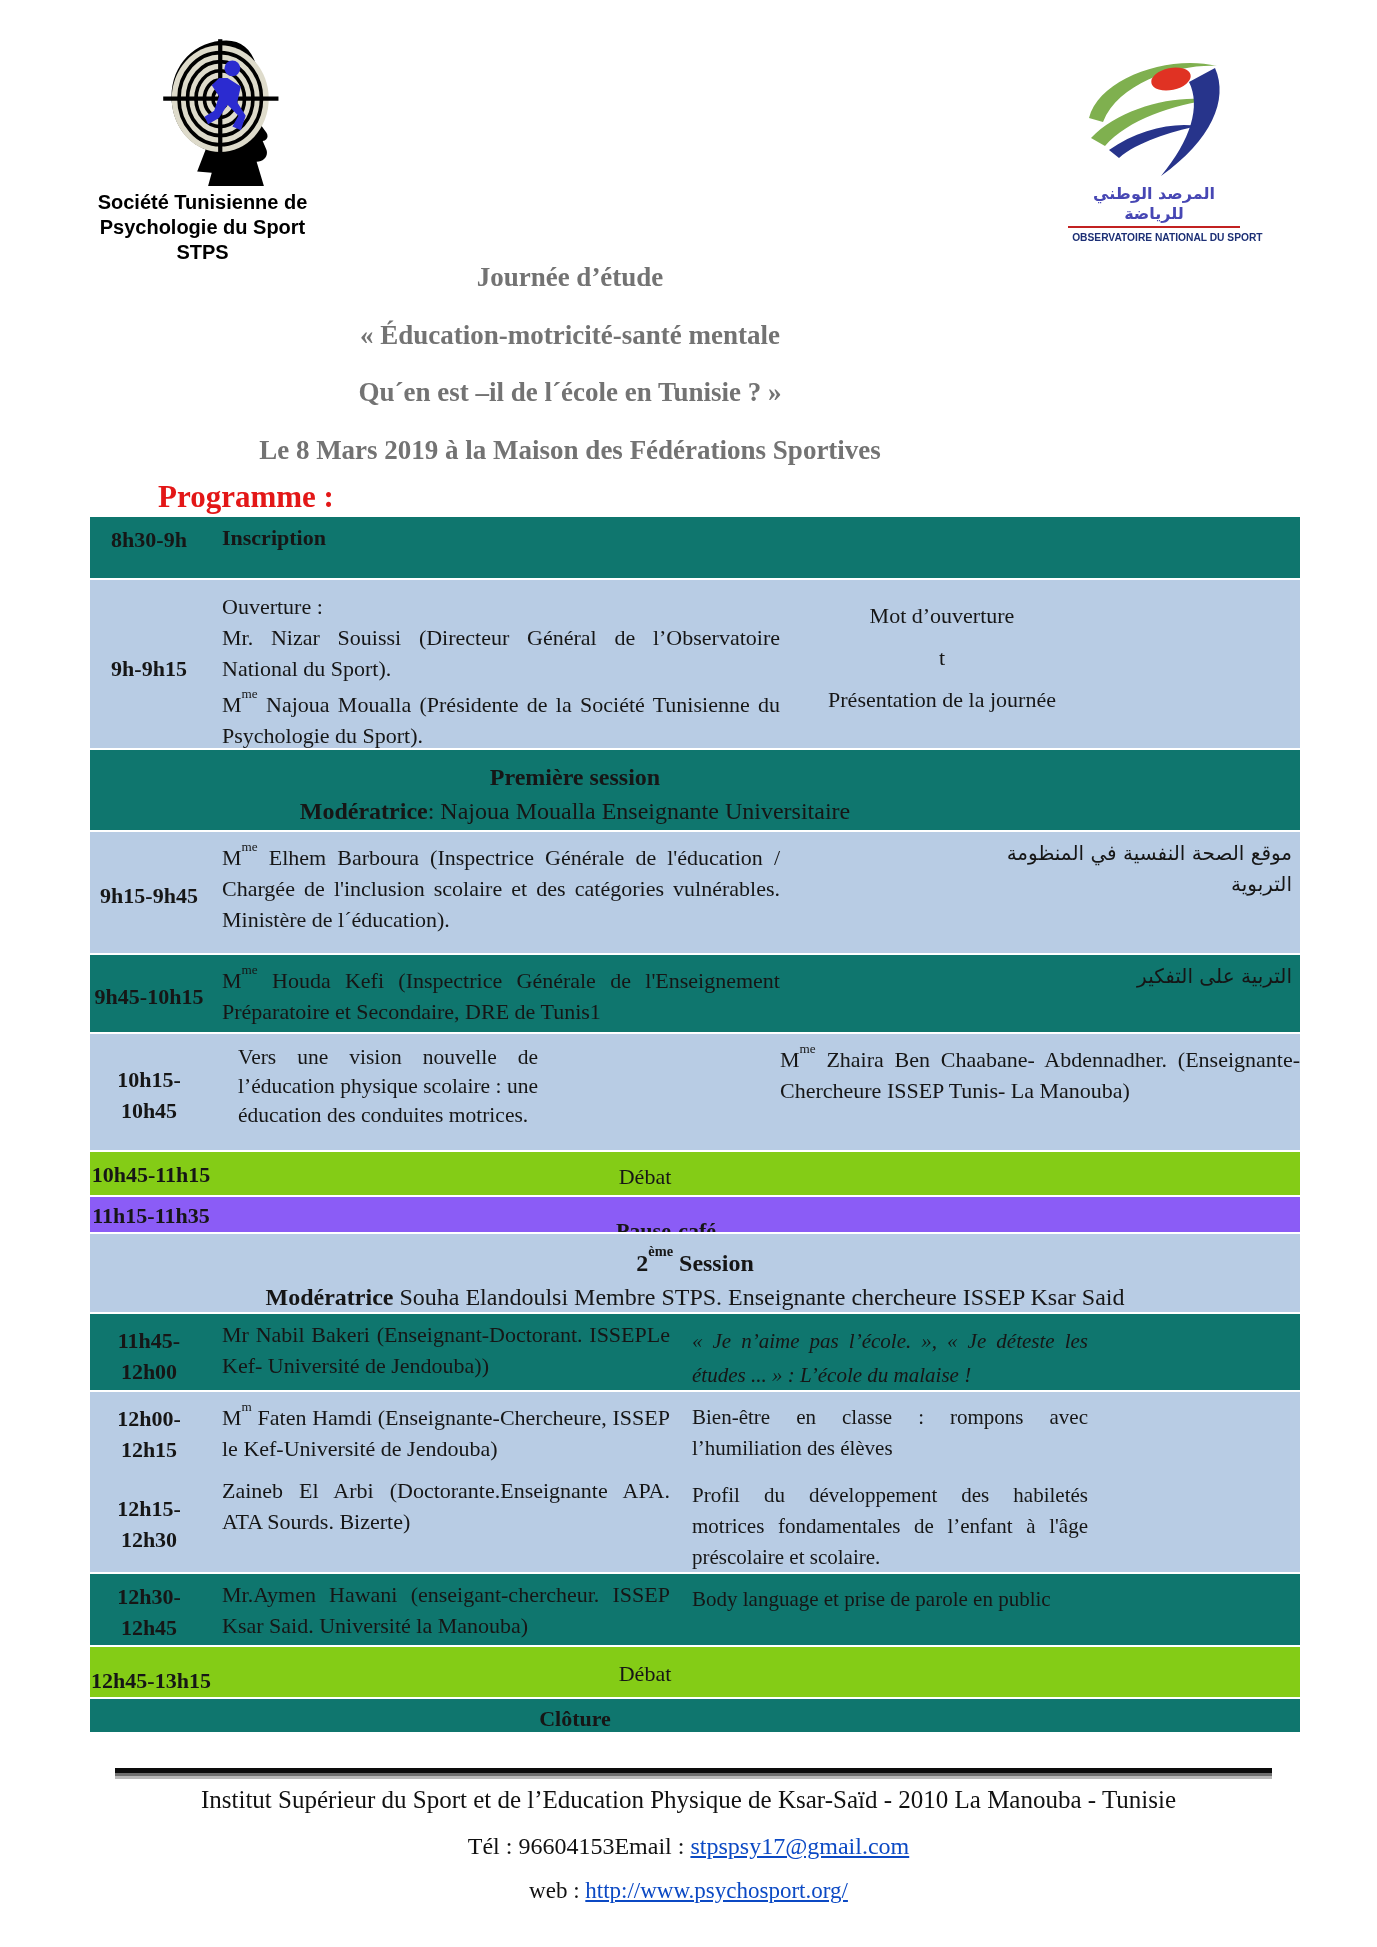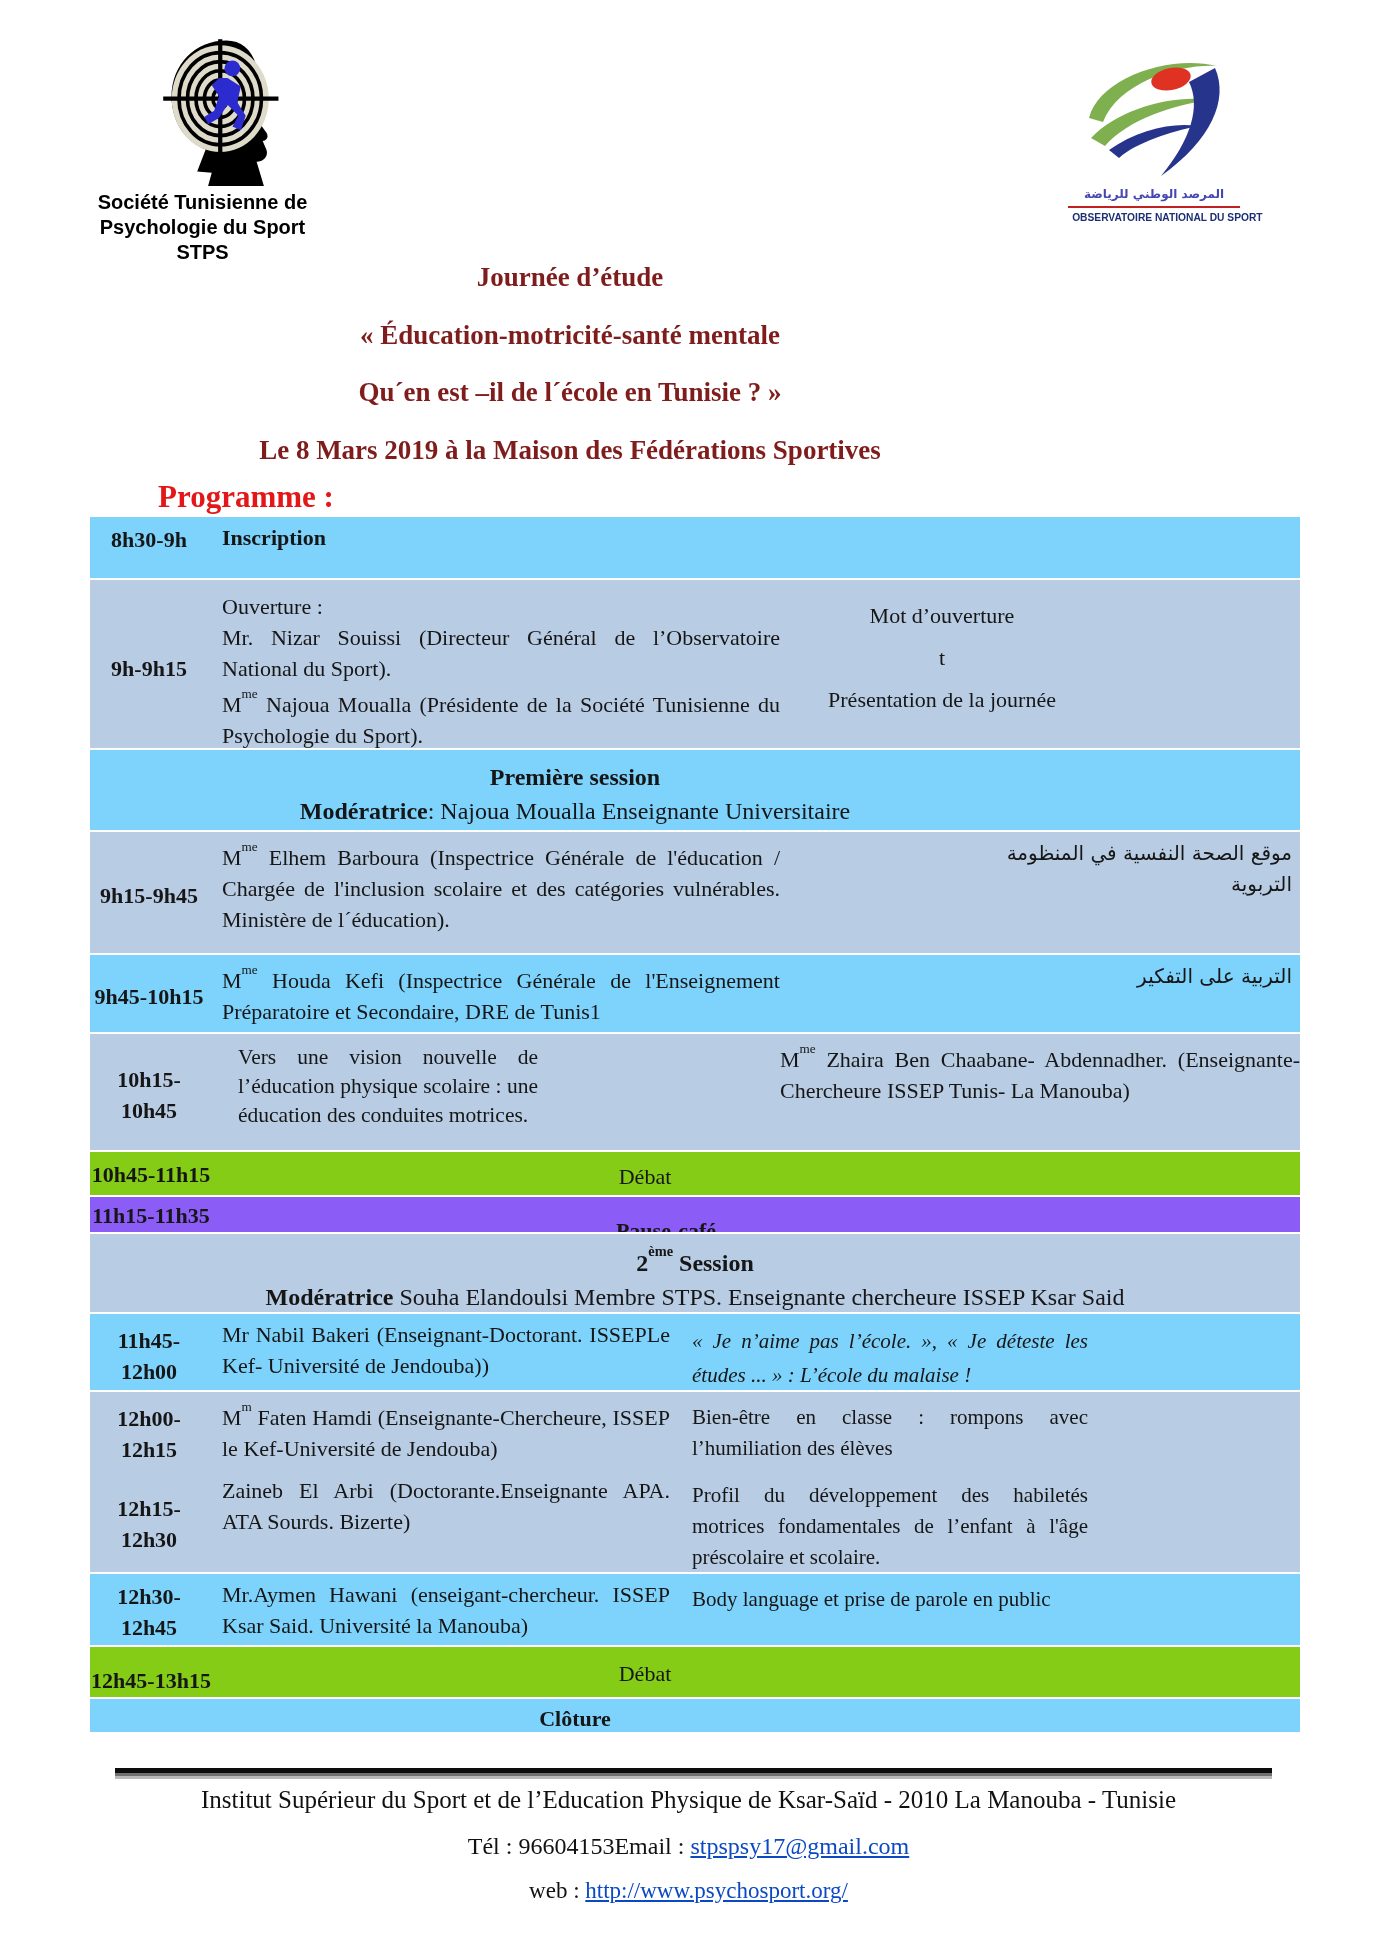--- a/index.html
+++ b/index.html
@@ -6,38 +6,38 @@
   .page{position:relative;width:1377px;height:1947px;background:#fff;overflow:hidden;
         font-family:"Liberation Serif","DejaVu Serif",serif;color:#161616;}
 
   
   .logo-left{position:absolute;left:85px;top:38px;width:235px;text-align:center;}
   .logo-left svg{display:block;margin-left:72px;}
   .stps-caption{margin-top:4px;font-family:"Liberation Sans","DejaVu Sans",sans-serif;
                 font-weight:bold;font-size:20px;line-height:25px;color:#000;}
   .logo-right{position:absolute;left:1066px;top:52px;width:176px;text-align:center;}
   .logo-right svg{display:block;margin:0 auto;}
-  .ons-arabic{font-family:"DejaVu Sans",sans-serif;font-weight:bold;font-size:12px;
+  .ons-arabic{font-family:"DejaVu Sans",sans-serif;font-weight:bold;font-size:16px;
               color:#4747b4;line-height:20px;margin-top:2px;}
   .ons-redline{height:2px;background:#c22121;margin:2px 2px 3px 2px;}
   .ons-caption{font-family:"Liberation Sans","DejaVu Sans",sans-serif;font-weight:bold;
                font-size:11px;color:#1c2f75;white-space:nowrap;transform:scaleX(.93);
                transform-origin:center;}
 
   
   .title-line{position:absolute;left:90px;width:960px;text-align:center;
-              color:#7f1d1d;font-weight:bold;font-size:27px;}
+              color:#737373;font-weight:bold;font-size:27px;}
   .programme{position:absolute;left:158px;top:479px;color:#e31717;font-weight:bold;font-size:31px;}
 
   
   .schedule{position:absolute;left:90px;top:517px;width:1210px;font-size:22px;line-height:31px;}
   .row{box-sizing:border-box;overflow:hidden;border-top:2px solid #fff;position:relative;}
   .row:first-child{border-top:none;}
   .row.nosep{border-top:none;}
-  .r-green{background:#7dd3fc;}
+  .r-green{background:#0f766e;}
   .r-blue{background:#b8cce4;}
   .r-pink{background:#84cc16;}
   .r-lgreen{background:#8b5cf6;}
 
   .grid{display:grid;}
   .cols-a{grid-template-columns:132px 558px 520px;}
   .cols-b{grid-template-columns:132px 448px 630px;}
   .cell{box-sizing:border-box;padding-top:5px;}
   .time{font-weight:bold;text-align:center;padding-right:14px;
         display:flex;align-items:center;justify-content:center;}

